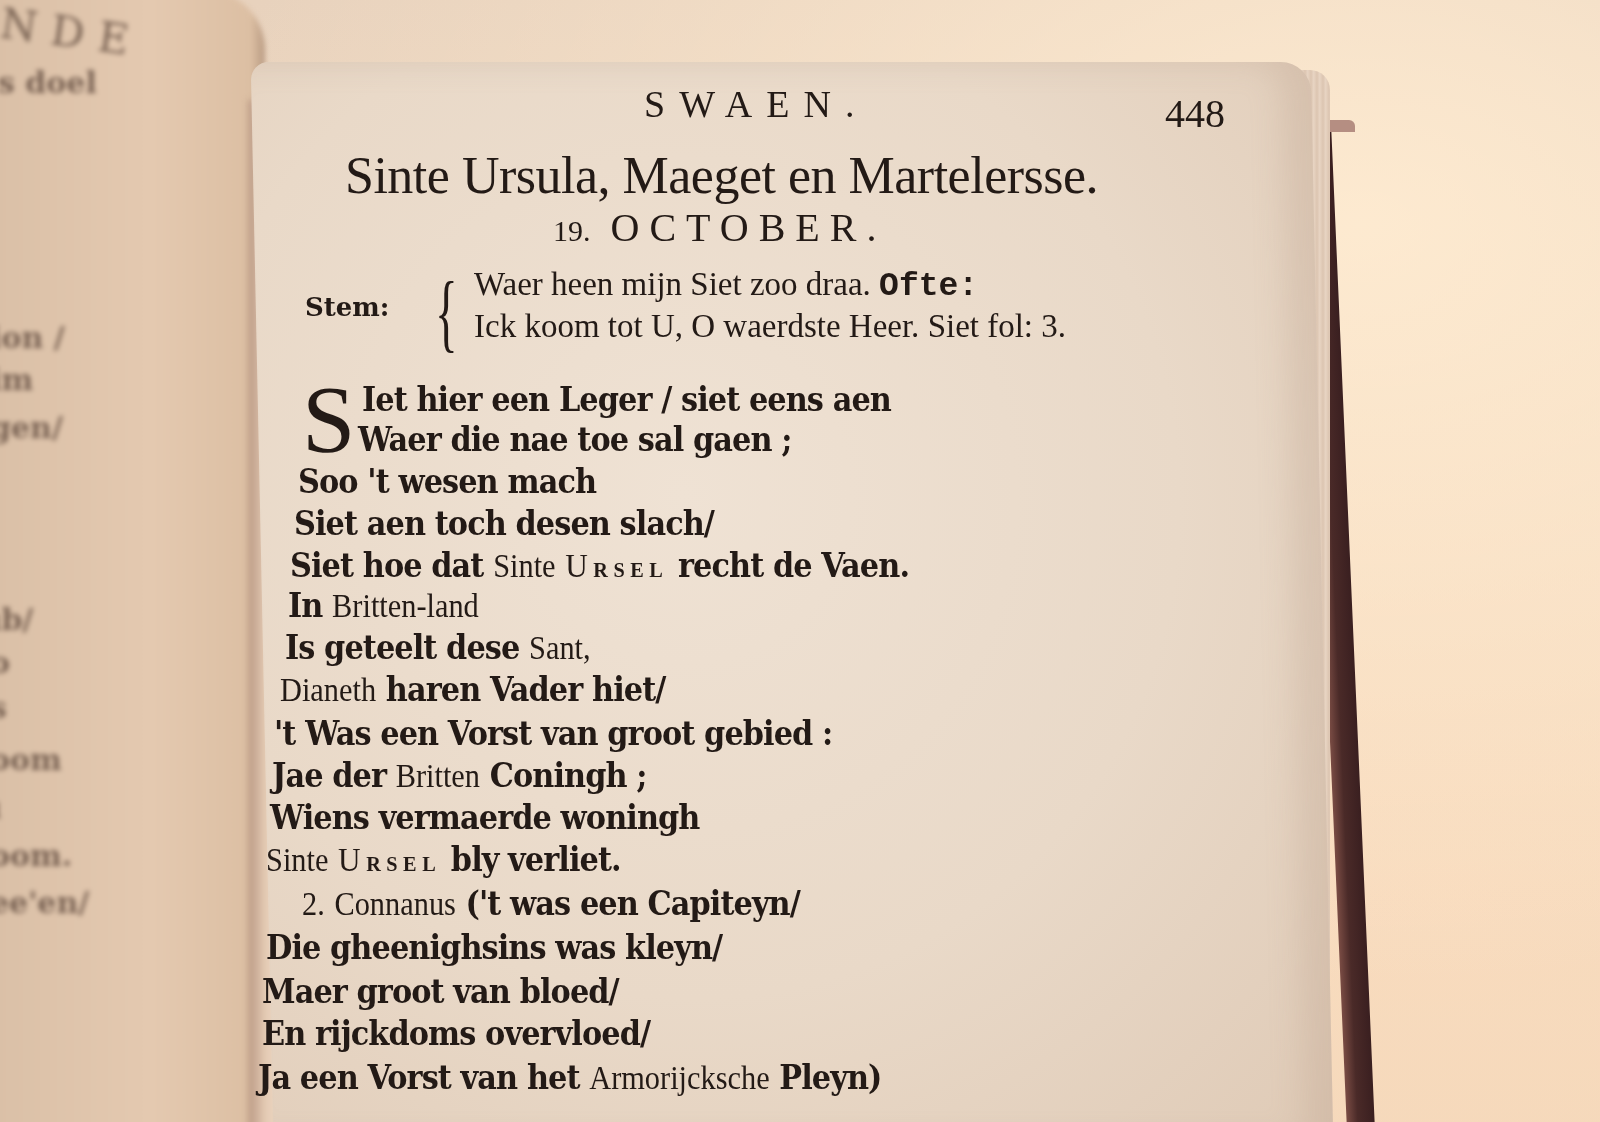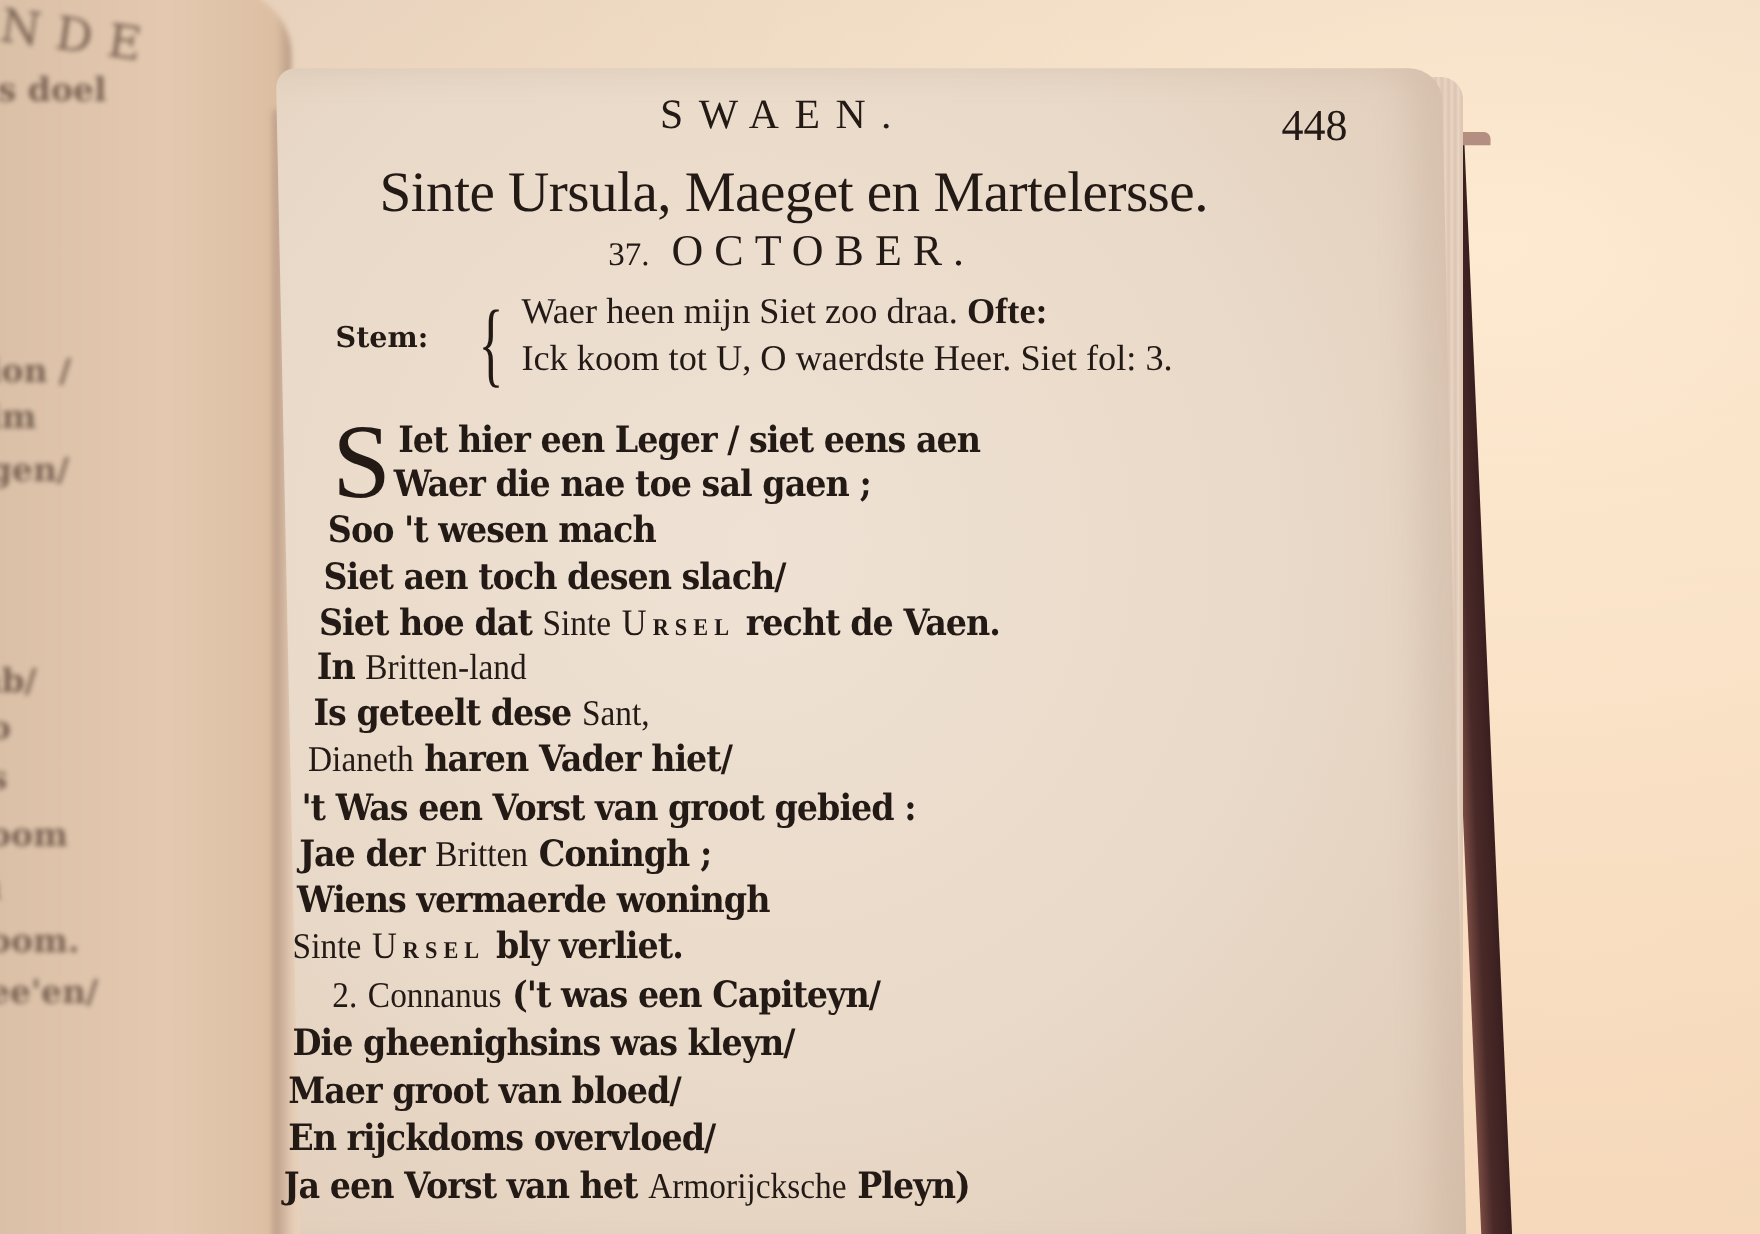--- a/index.html
+++ b/index.html
@@ -52,29 +52,29 @@
     position:absolute; left:1325px; top:122px; width:28px; height:1010px;
     background: linear-gradient(90deg, #7a4c44 0%, #4a2a28 40%, #3a1f20 100%);
     border-radius: 4px 6px 0 0;
     transform: skewX(2.5deg);
   }
   .cover-edge-top {
     position:absolute; left:1325px; top:120px; width:30px; height:12px;
     background:#b58e82; border-radius:4px 6px 0 0;
   }
   .text { position:absolute; color:#231a16; white-space:nowrap; }
-  .running-head { left:600px; top:82px; font-size:38px; letter-spacing:14px; font-family:"Liberation Serif", serif; }
+  .running-head { left:644px; top:82px; font-size:38px; letter-spacing:14px; font-family:"Liberation Serif", serif; }
   .page-no { left:1165px; top:90px; font-size:40px; font-family:"Liberation Serif", serif; }
   .title { left:345px; top:146px; font-size:52px; font-family:Liberation Serif, serif; letter-spacing:-0.5px; }
   .date { left:553px; top:204px; font-size:40px; letter-spacing:10px; font-family:"Liberation Serif", serif; }
   .date .num { letter-spacing:0; font-size:30px; }
   .stem-label { left:305px; top:292px; font-size:26px; font-weight:bold; font-family:"DejaVu Serif", serif; }
   .brace { left:435px; top:262px; font-size:86px; font-family:"Liberation Serif", serif; transform:scaleX(0.55); transform-origin:left; }
   .stem-line { font-size:33px; font-family:"Liberation Serif", serif; }
-  .stem-line b { font-family:Liberation Serif, serif; }
+  .stem-line b { font-family:Liberation Mono, monospace; }
   .drop-cap { left:302px; top:372px; font-size:96px; font-family:"Liberation Serif", serif; line-height:1; }
   .verse { font-size:33px; font-family:"DejaVu Serif", serif; font-weight:bold; letter-spacing:-1px; transform:scaleX(0.92); transform-origin:left; }
   .verse .rom { font-family:"Liberation Serif", serif; font-weight:normal; letter-spacing:0; }
   .verse .caps { font-family:"Liberation Serif", serif; font-weight:bold; font-size:22px; letter-spacing:6px; }
   .verse .capU { font-family:"Liberation Serif", serif; font-weight:normal; font-size:34px; letter-spacing:6px; }
 </style>
 </head>
 <body>
 
 <div class="backdrop"></div>
@@ -97,21 +97,21 @@
 
 <div class="cover-edge"></div>
 <div class="cover-edge-top"></div>
 <div class="page-edges"></div>
 <div class="right-page"></div>
 
 <div class="text running-head">SWAEN.</div>
 <div class="text page-no">448</div>
 <div class="text title">Sinte Ursula, Maeget en Martelersse.</div>
 <div class="text date">
-  <span class="num">37.</span>
+  <span class="num">19.</span>
   <span>OCTOBER.</span>
 </div>
 
 <div class="text stem-label">Stem:</div>
 <div class="text brace">{</div>
 <div class="text stem-line" style="left:474px;top:266px;">
   <span>Waer heen mijn Siet zoo draa.</span>
   <b>Ofte:</b>
 </div>
 <div class="text stem-line" style="left:474px;top:308px;">

